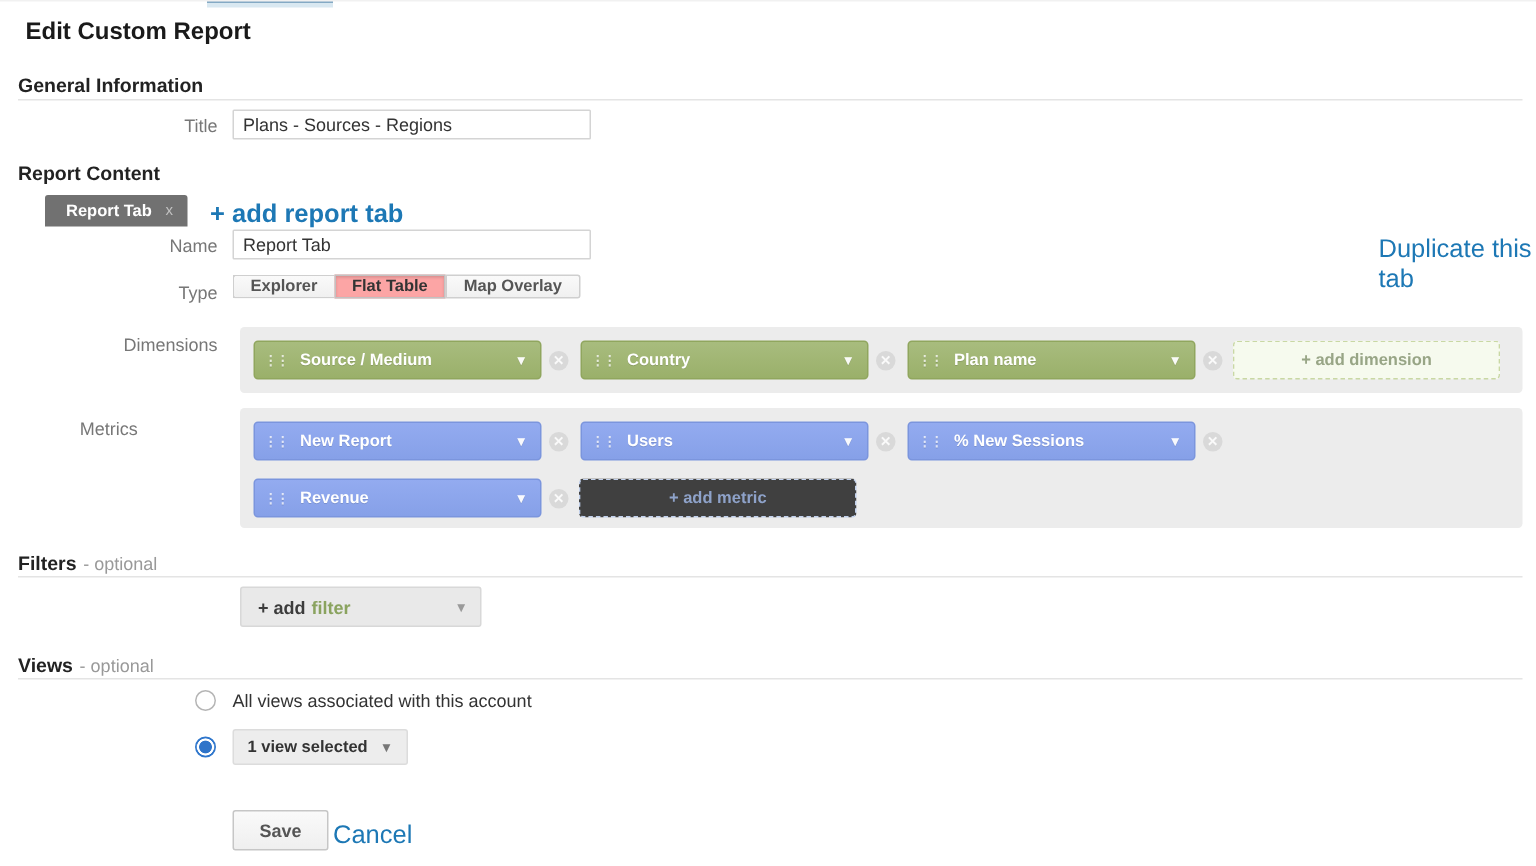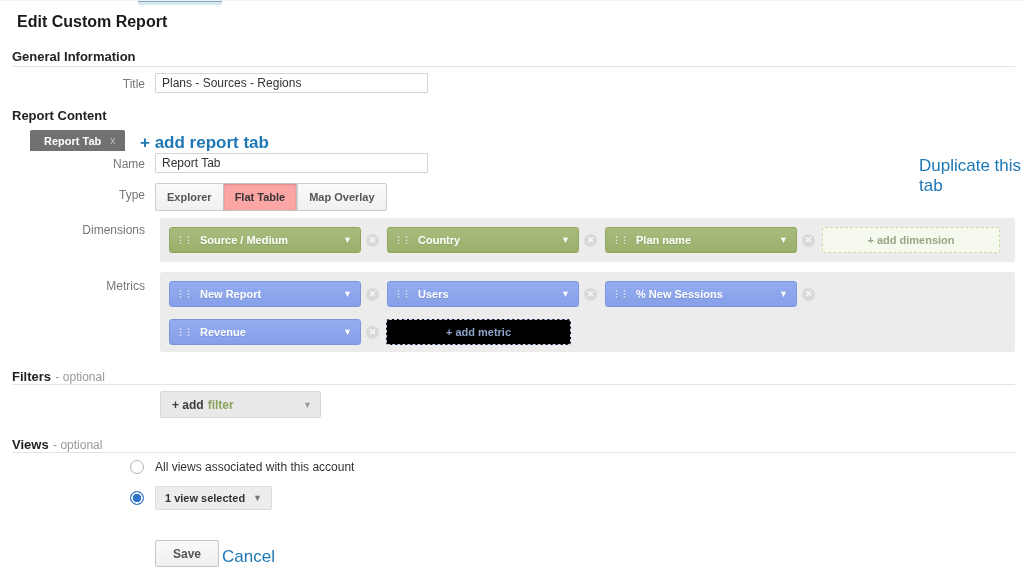--- a/index.html
+++ b/index.html
@@ -24,41 +24,41 @@
   .page-title { left:17px; top:13px; font-size:16px; font-weight:bold; color:#1a1a1a; }
 
   .section-heading { font-size:13px; font-weight:bold; color:#222; }
   .optional { font-weight:normal; color:#999; font-size:12px; }
   .rule { height:1px; background:#e4e4e4; width:1003px; left:12px; }
 
   .form-label {
     width:145px; text-align:right; font-size:12px; color:#777;
   }
   .text-input {
-    width:273px; height:20px; border:1px solid #d4d4d4; border-radius:1px;
+    width:239px; height:20px; border:1px solid #d4d4d4; border-radius:1px;
     font-family:"Liberation Sans", sans-serif; font-size:12px; color:#333;
     padding:1px 6px; background:#fff;
   }
 
   
   .report-tab {
     left:30px; top:130px; height:21px;
     background:#717171; border-radius:2px 2px 0 0;
     color:#fff; font-size:11px; font-weight:bold;
     display:flex; align-items:center; padding:0 10px 0 14px; cursor:pointer;
   }
   .report-tab .close-x { color:#c2c2c2; font-weight:normal; font-size:10px; margin-left:9px; cursor:pointer; }
   .link { color:#1d78b5; text-decoration:none; font-size:17px; cursor:pointer; }
   .add-tab-link { left:140px; top:133px; font-weight:bold; }
   .duplicate-link { left:919px; top:156px; }
 
   
   .type-group { left:155px; top:183px; display:flex; }
   .type-btn {
-    height:28px; padding:0 11px; font-size:11px; font-weight:bold; color:#555;
+    height:16px; padding:0 11px; font-size:11px; font-weight:bold; color:#555;
     background:linear-gradient(#fafafa,#f0f0f0);
     border:1px solid #cfcfcf; border-right:none;
     display:flex; align-items:center; cursor:pointer;
   }
   .type-btn:first-child { border-radius:2px 0 0 2px; }
   .type-btn:last-child  { border-right:1px solid #cfcfcf; border-radius:0 2px 2px 0; }
   .type-btn.active {
     background:#fca5a5; color:#333;
     box-shadow:inset 0 1px 2px rgba(0,0,0,0.15);
     border-color:#c2c2c2; border-right:1px solid #c2c2c2;
@@ -97,21 +97,21 @@
   .add-slot {
     height:26px; display:flex; align-items:center; justify-content:center;
     font-size:11px; font-weight:bold; border-radius:3px; cursor:pointer;
   }
   .add-dimension {
     width:178px; margin-left:3px;
     background:#f6faee; border:1px dashed #c9d8a4; color:#98a586;
   }
   .add-metric {
     width:185px; margin-left:3px;
-    background:#000000; border:1px dashed #c2d1ec; color:#8ea2c9;
+    background:#404040; border:1px dashed #c2d1ec; color:#8ea2c9;
   }
 
   
   .add-filter-btn {
     left:160px; top:391px; width:161px; height:27px;
     background:#e9e9e9; border:1px solid #d8d8d8; border-radius:2px;
     display:flex; align-items:center; padding:0 8px 0 11px;
     font-size:12px; color:#3c3c3c; font-weight:bold; cursor:pointer;
   }
   .filter-word { color:#8aa35f; margin-left:4px; font-weight:bold; }
@@ -194,21 +194,21 @@
   <span class="remove-dot">✕</span>
   <div class="chip chip-green">
     <span class="drag-handle">⋮⋮</span>
     <span class="chip-label">Plan name</span>
     <span class="chip-caret">▼</span>
   </div>
   <span class="remove-dot">✕</span>
   <div class="add-slot add-dimension">+ add dimension</div>
 </div>
 
-<div class="abs form-label" style="left:0; top:279px;">Metrics</div>
+<div class="abs form-label" style="left:0; top:279px;text-align:center;">Metrics</div>
 <div class="abs chip-tray tray-metrics">
   <div class="chip chip-blue">
     <span class="drag-handle">⋮⋮</span>
     <span class="chip-label">New Report</span>
     <span class="chip-caret">▼</span>
   </div>
   <span class="remove-dot">✕</span>
   <div class="chip chip-blue">
     <span class="drag-handle">⋮⋮</span>
     <span class="chip-label">Users</span>

